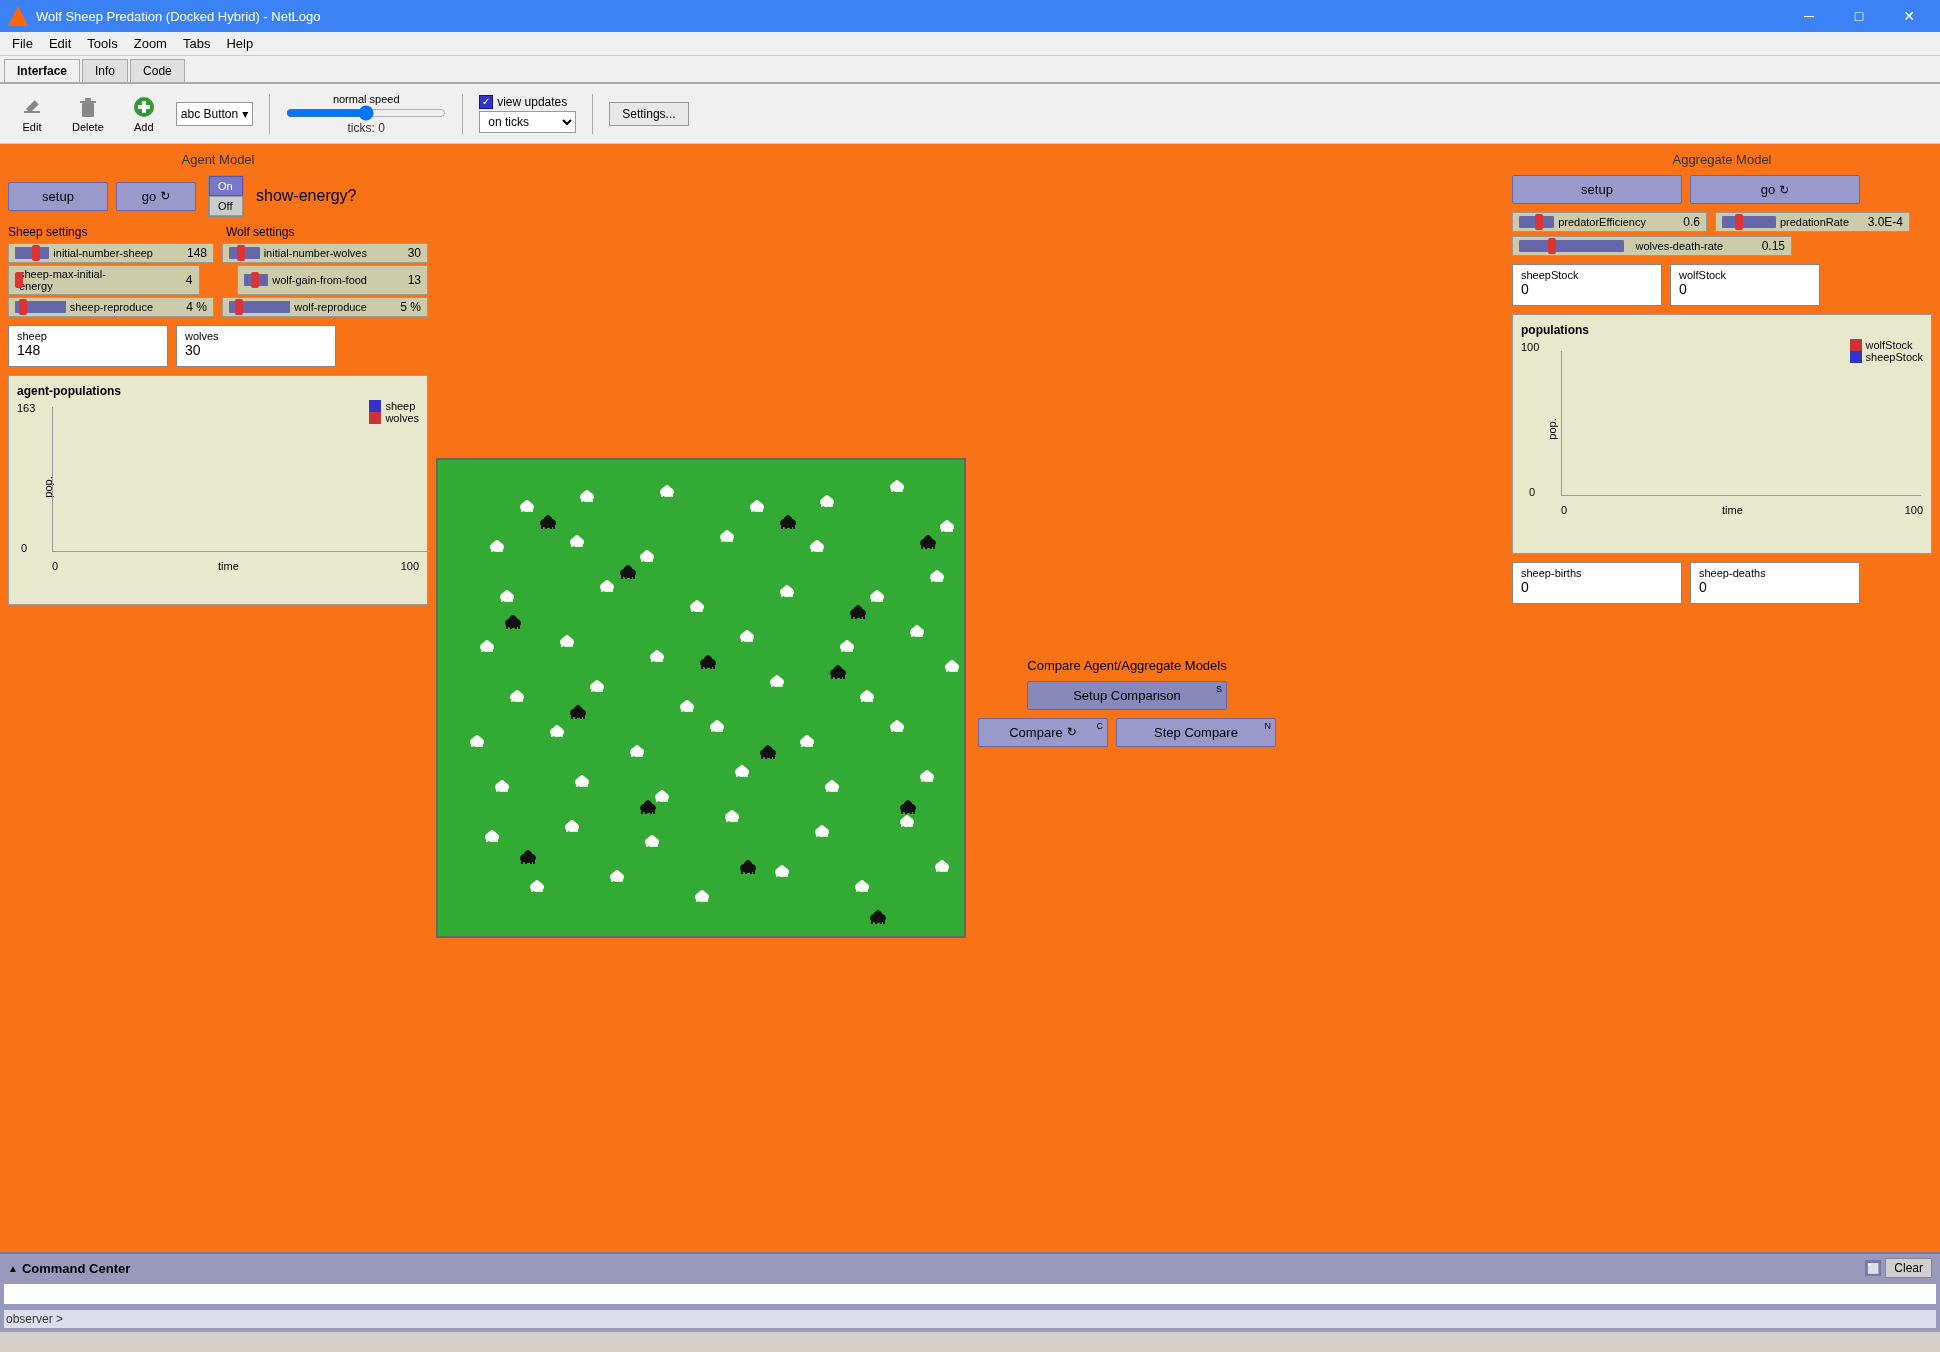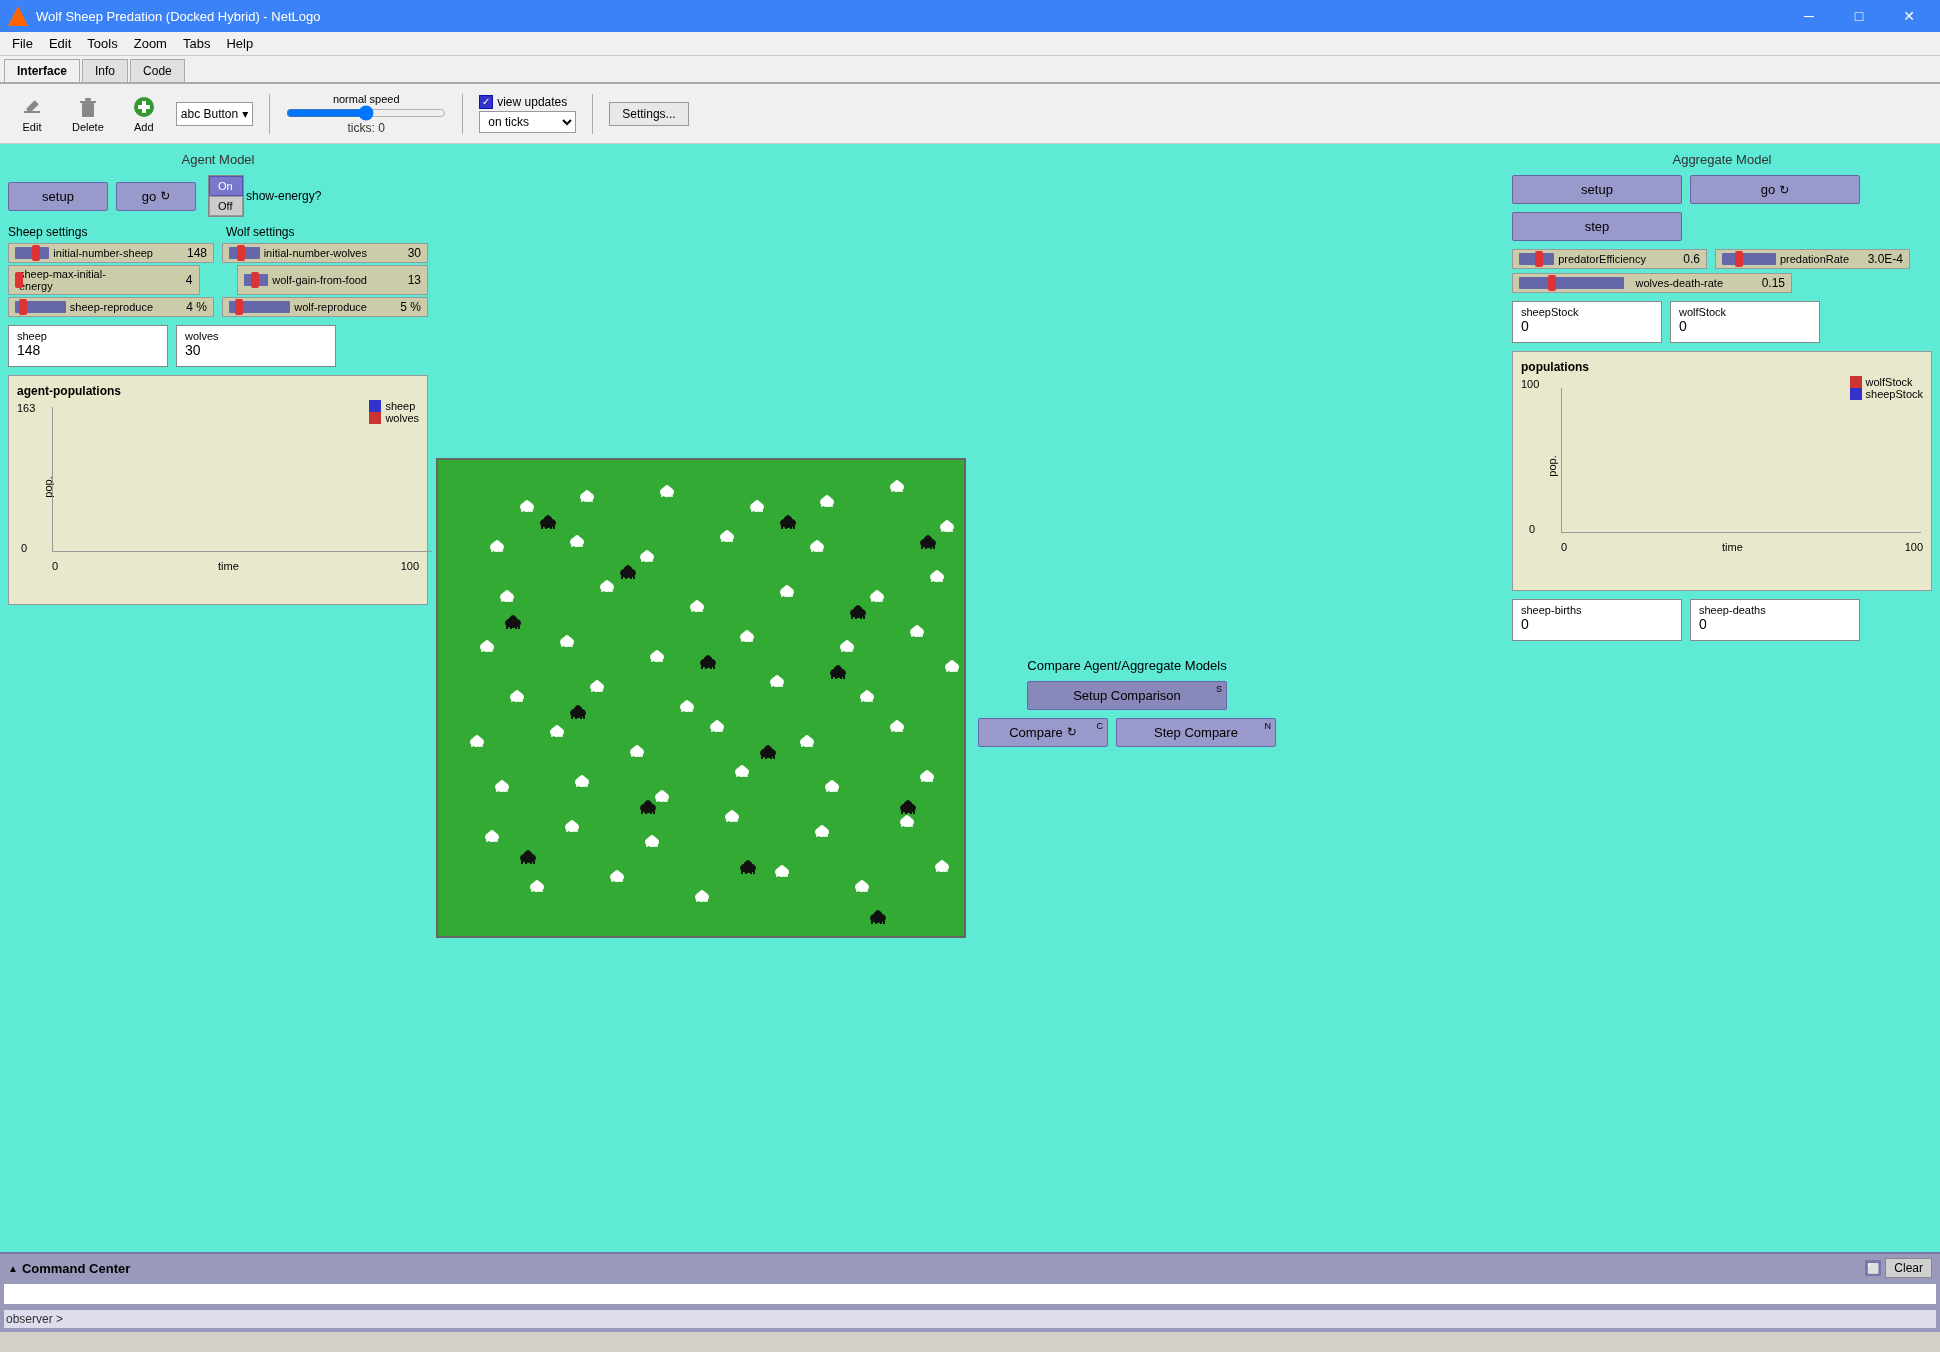--- a/index.html
+++ b/index.html
@@ -150,21 +150,21 @@
     .settings-btn {
       padding: 4px 12px;
       border: 1px solid #999;
       background: #e8e8e8;
       cursor: pointer;
       font-size: 12px;
     }
 
     
     .main-content {
-      background: #5eead4;
+      background: #f97316;
       display: flex;
       height: calc(1352px - 32px - 24px - 28px - 60px - 80px);
       padding: 8px;
       gap: 8px;
     }
 
     
     .left-panel {
       width: 420px;
       flex-shrink: 0;
@@ -524,21 +524,21 @@
       <button class="nl-button" style="width:100px;">setup</button>
       <button class="nl-button" style="width:80px; display:flex; align-items:center; justify-content:center; gap:4px;">
         <span>go</span>
         <span style="font-size:12px;">↻</span>
       </button>
       <div class="toggle-switch" style="margin-left:4px;">
         <div style="border:1px solid #888; display:flex; flex-direction:column; width:36px;">
           <div class="toggle-on">On</div>
           <div class="toggle-off">Off</div>
         </div>
-        <span style="margin-left:2px; font-size:12px;">show-energy?</span>
+        <span style="margin-left:12px; font-size:16px;">show-energy?</span>
       </div>
     </div>
 
     <div class="settings-section">
       <span style="font-size:12px; width:210px;">Sheep settings</span>
       <span style="font-size:12px;">Wolf settings</span>
     </div>
 
     <div class="two-col-sliders" style="margin-bottom:2px;">
       <div class="full-slider-container" style="width:210px;">
@@ -1278,23 +1278,20 @@
   <div class="right-panel">
     <div class="panel-title">Aggregate Model</div>
 
     <div style="display:flex; gap:8px; margin-bottom:8px;">
       <button class="nl-button" style="width:170px;">setup</button>
       <button class="nl-button" style="width:170px; display:flex; align-items:center; justify-content:center; gap:4px;">
         <span>go</span>
         <span style="font-size:12px;">↻</span>
       </button>
     </div>
-    <div style="margin-bottom:8px;">
-      <button class="nl-button" style="width:170px;">step</button>
-    </div>
 
     <div style="display:flex; gap:8px; margin-bottom:4px;">
       <div class="full-slider-container" style="width:195px;">
         <div class="full-slider-inner">
           <div class="full-slider-thumb-red" style="left:45%;"></div>
         </div>
         <span style="font-size:11px;">predatorEfficiency</span>
         <span class="full-slider-value">0.6</span>
       </div>
       <div class="full-slider-container" style="width:195px;">

